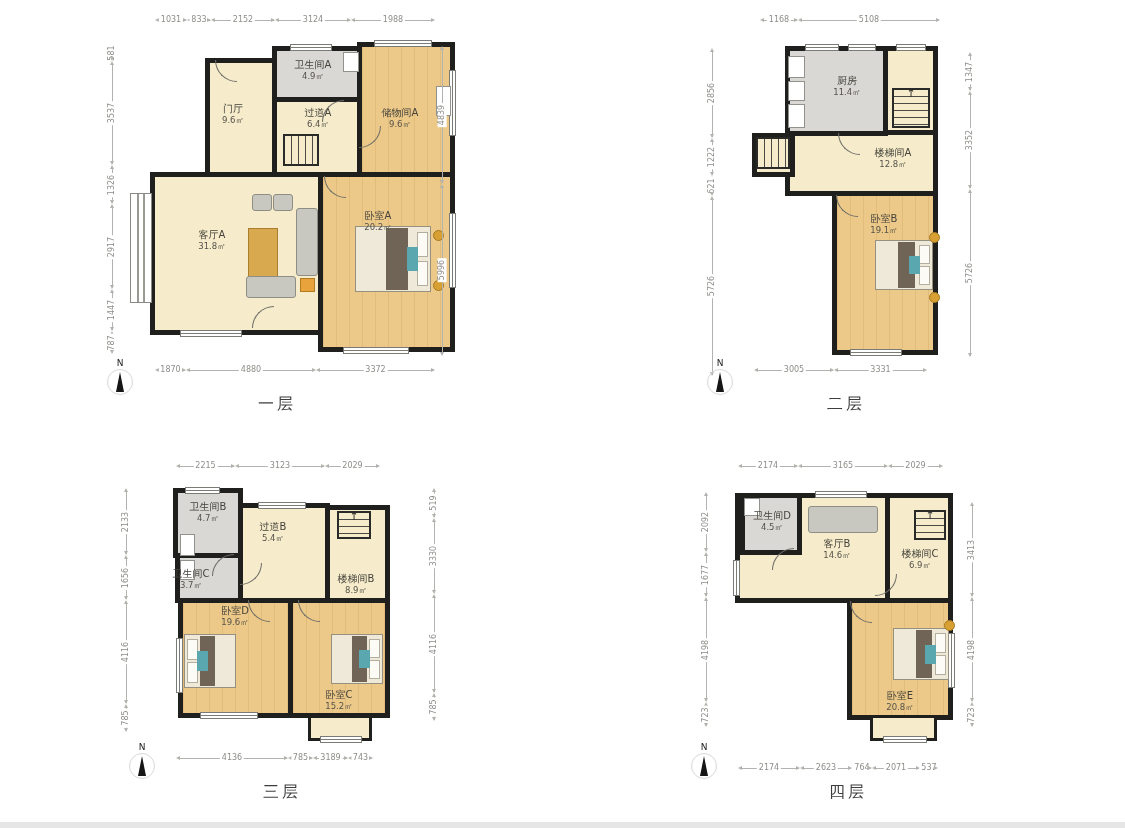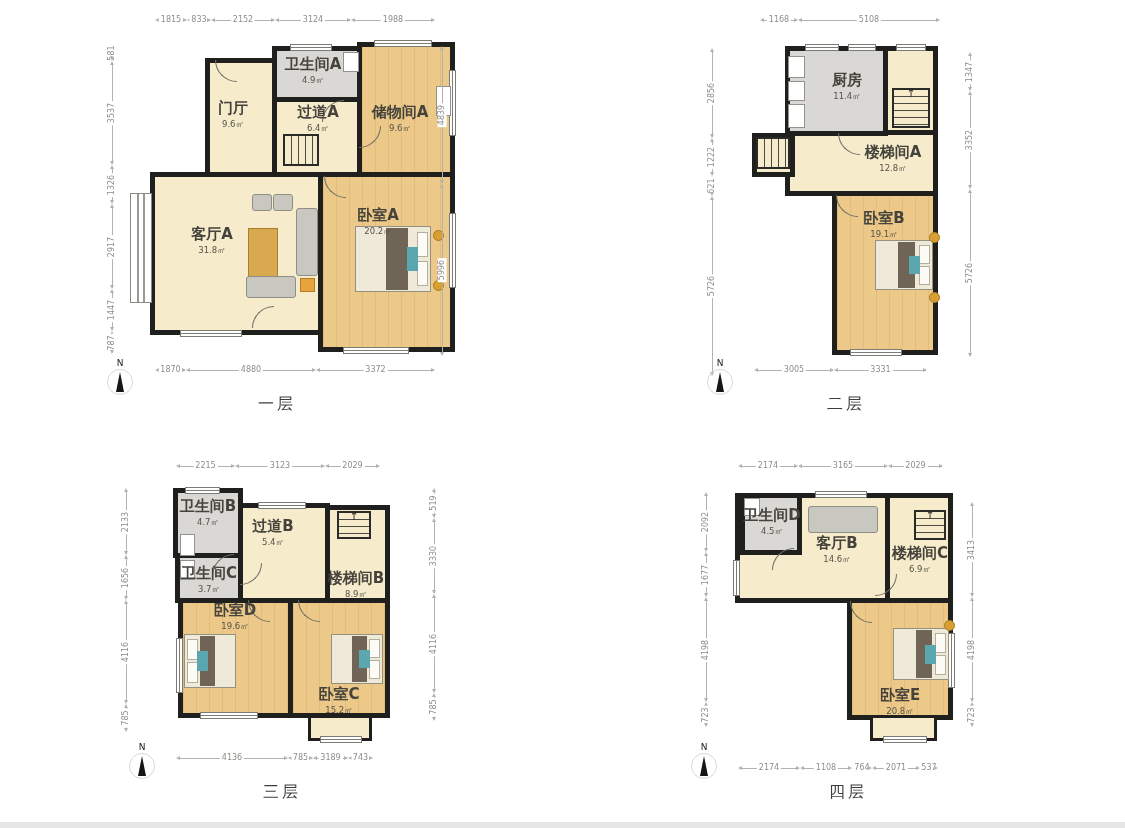--- a/index.html
+++ b/index.html
@@ -9,21 +9,21 @@
   
   .room{position:absolute;box-sizing:border-box;border:5px solid #1f1f1e;}
   .room.c{background:#f6eccb;}
   .room.w{background:#ecc988;
      background-image:repeating-linear-gradient(90deg,rgba(150,100,30,.13) 0 1px,transparent 1px 13px);}
   .room.g{background:#d9d8d4;}
   .balc{position:absolute;box-sizing:border-box;border:3px solid #1f1f1e;background:#f6eccb;}
   
   .rlabel{position:absolute;transform:translate(-50%,-50%);text-align:center;z-index:6;
           color:#45433c;line-height:1.3;white-space:nowrap;}
-  .rlabel .nm{display:block;font-size:15px;font-weight:bold;}
+  .rlabel .nm{display:block;font-size:10px;}
   .rlabel .ar{display:block;font-size:8.5px;color:#55524a;}
   .flabel{position:absolute;text-align:center;font-size:16px;color:#3d3d3d;letter-spacing:3px;z-index:6;}
   
   .dh,.dv{position:absolute;display:flex;z-index:5;}
   .dh{height:12px;}
   .dv{flex-direction:column;width:12px;}
   .seg{position:relative;flex:none;}
   .dh .seg{height:12px;background:linear-gradient(#b3b2ae,#b3b2ae) center/calc(100% - 3px) 1px no-repeat;}
   .dv .seg{width:12px;background:linear-gradient(#b3b2ae,#b3b2ae) center/1px calc(100% - 3px) no-repeat;}
   .dh .seg::before,.dh .seg::after,.dv .seg::before,.dv .seg::after{content:"";position:absolute;width:0;height:0;}
@@ -71,21 +71,21 @@
   .strip{position:absolute;left:0;right:0;bottom:0;height:6px;background:#e6e6e6;}
 </style>
 </head>
 <body>
 
 <div class="canvas">
 
   <section class="fs" style="left:100px;top:8px;width:360px;height:410px;">
     <div class="dh" style="left:55px;top:6px;">
       <div class="seg" style="width:32px;">
-          <b>1815</b>
+          <b>1031</b>
         </div>
       <div class="seg" style="width:24px;">
           <b>833</b>
         </div>
       <div class="seg" style="width:64px;">
           <b>2152</b>
         </div>
       <div class="seg" style="width:76px;">
           <b>3124</b>
         </div>
@@ -404,21 +404,21 @@
       <span class="ar">4.7㎡</span>
     </div>
     <div class="rlabel" style="left:173px;top:84px;">
       <span class="nm">过道B</span>
       <span class="ar">5.4㎡</span>
     </div>
     <div class="rlabel" style="left:256px;top:136px;">
       <span class="nm">楼梯间B</span>
       <span class="ar">8.9㎡</span>
     </div>
-    <div class="rlabel" style="left:109px;top:131px;">
+    <div class="rlabel" style="left:91px;top:131px;">
       <span class="nm">卫生间C</span>
       <span class="ar">3.7㎡</span>
     </div>
     <div class="rlabel" style="left:135px;top:168px;">
       <span class="nm">卧室D</span>
       <span class="ar">19.6㎡</span>
     </div>
     <div class="rlabel" style="left:239px;top:252px;">
       <span class="nm">卧室C</span>
       <span class="ar">15.2㎡</span>
@@ -468,21 +468,21 @@
         </div>
       <div class="seg" style="height:25px;">
           <b>723</b>
         </div>
     </div>
     <div class="dh" style="left:58px;top:314px;">
       <div class="seg" style="width:62px;">
           <b>2174</b>
         </div>
       <div class="seg" style="width:52px;">
-          <b>1108</b>
+          <b>2623</b>
         </div>
       <div class="seg" style="width:20px;">
           <b>764</b>
         </div>
       <div class="seg" style="width:48px;">
           <b>2071</b>
         </div>
       <div class="seg" style="width:18px;">
           <b>537</b>
         </div>

